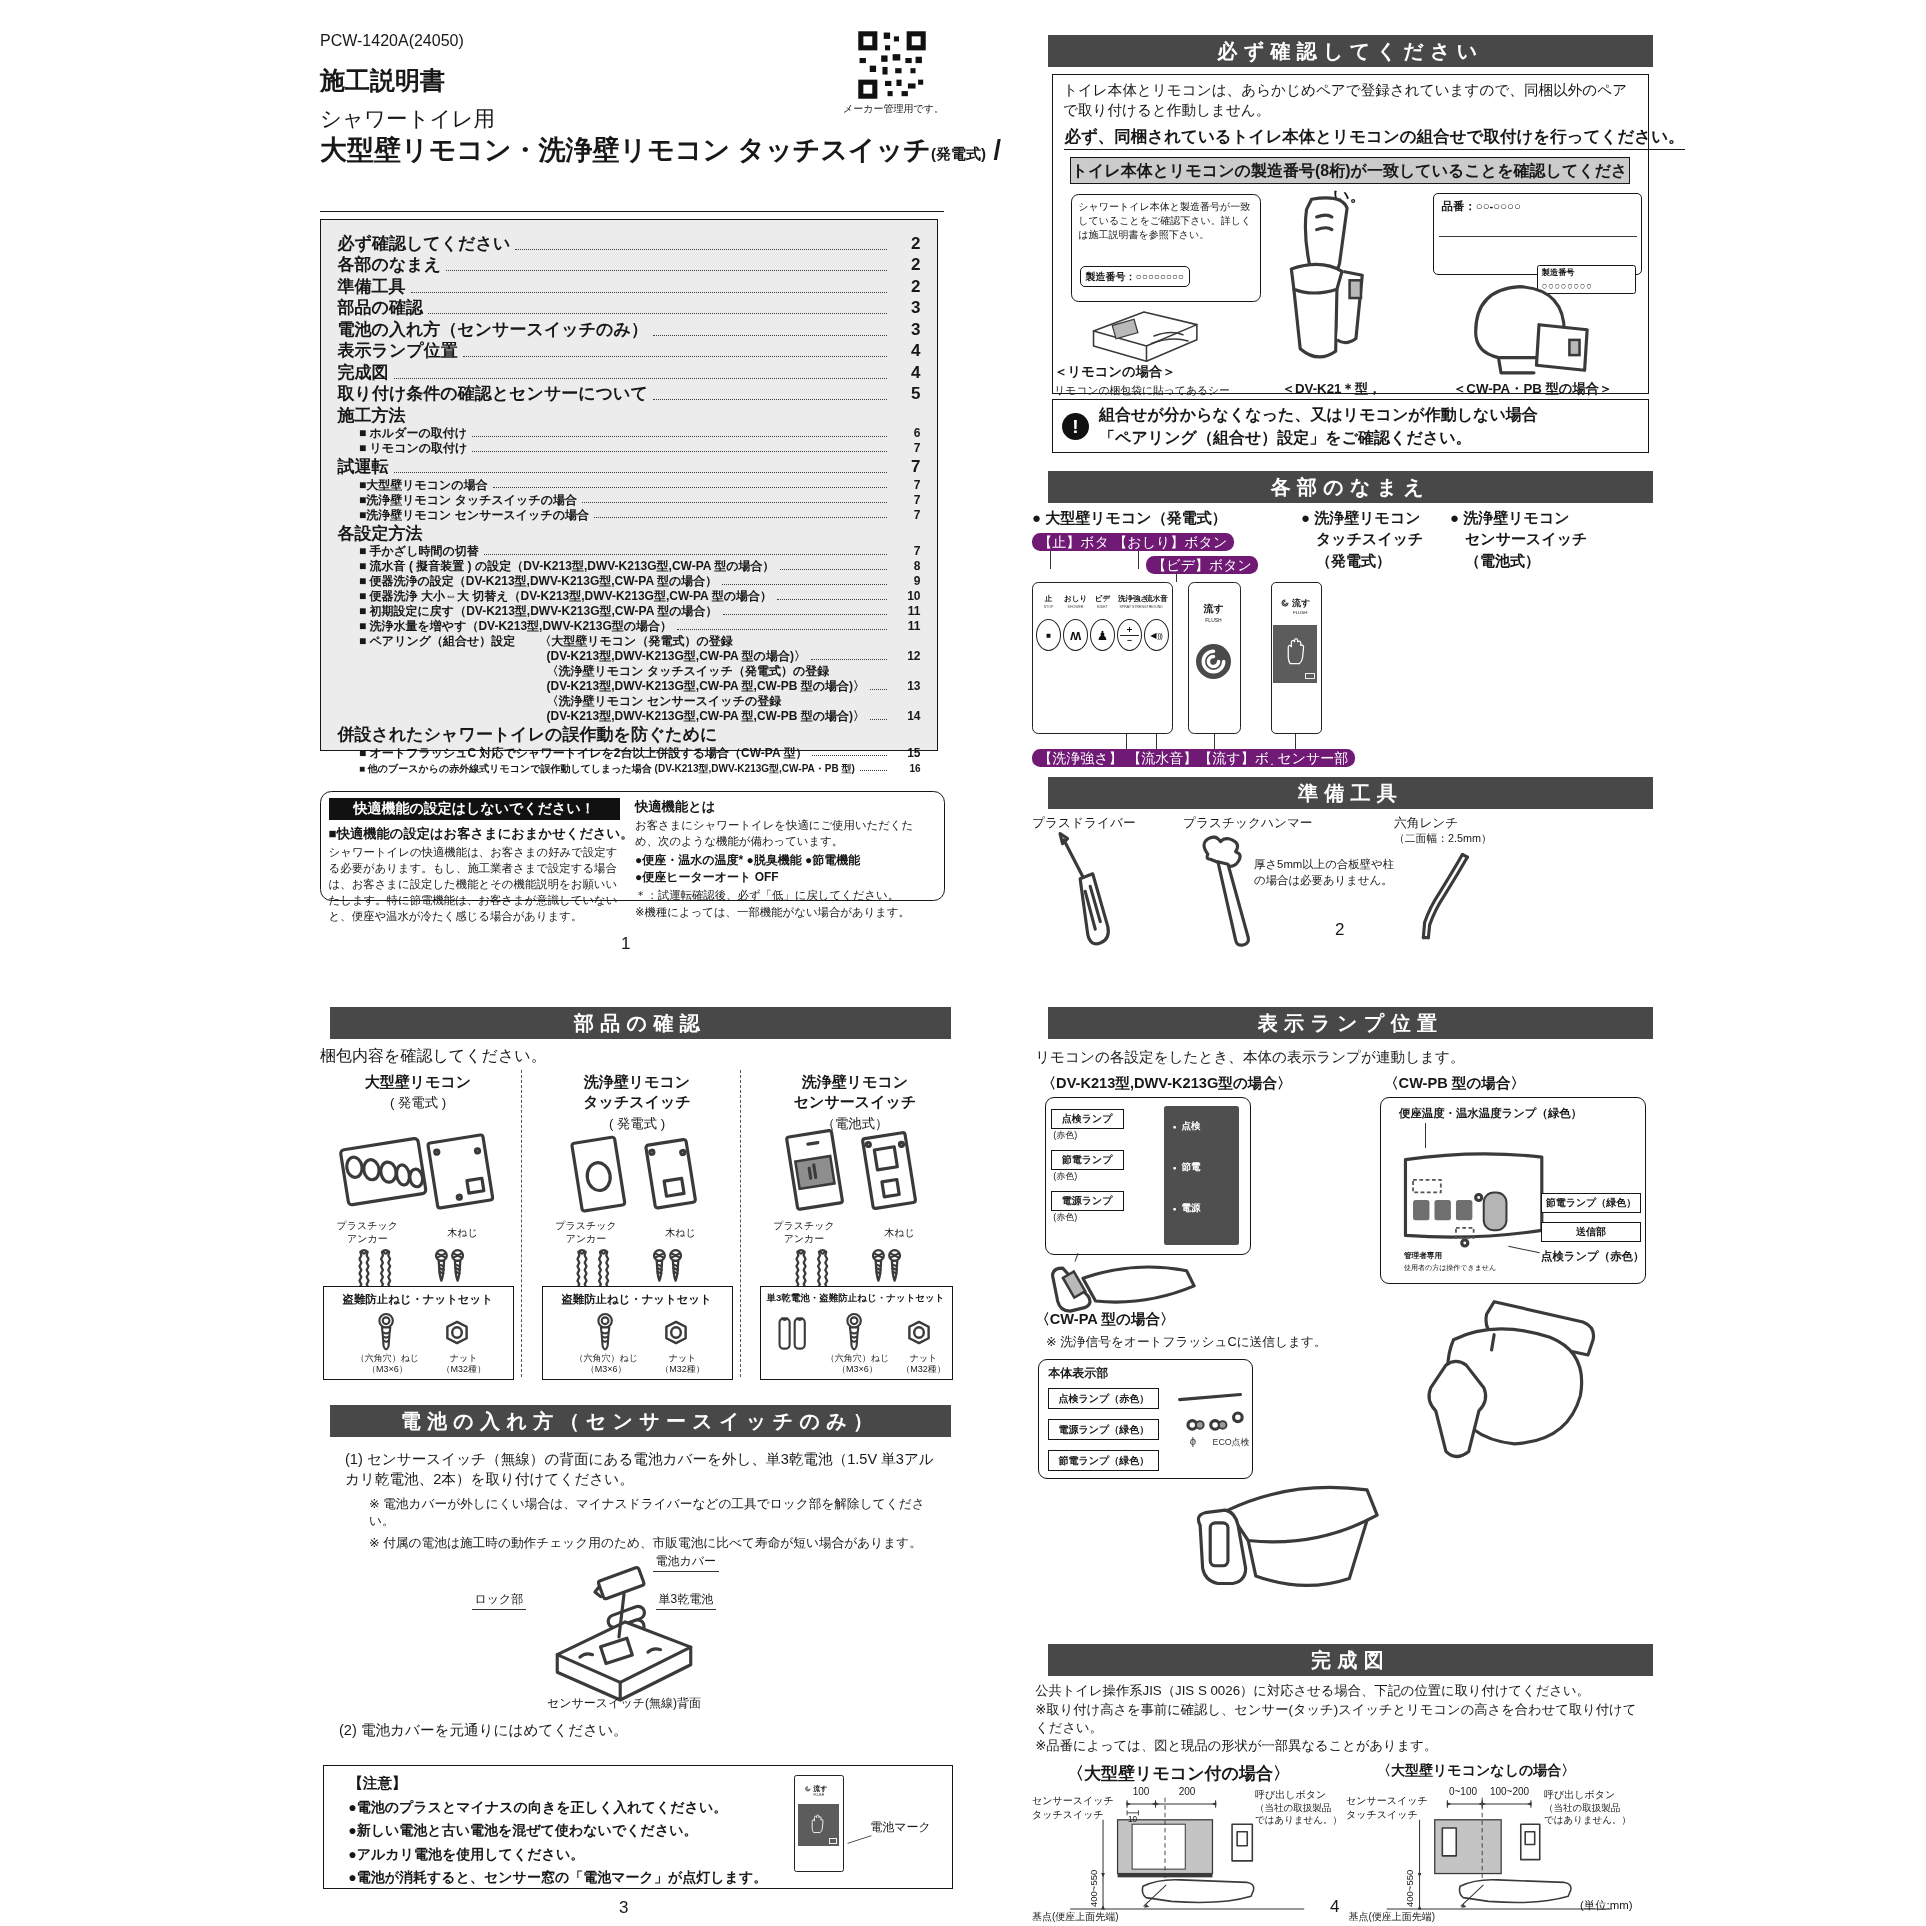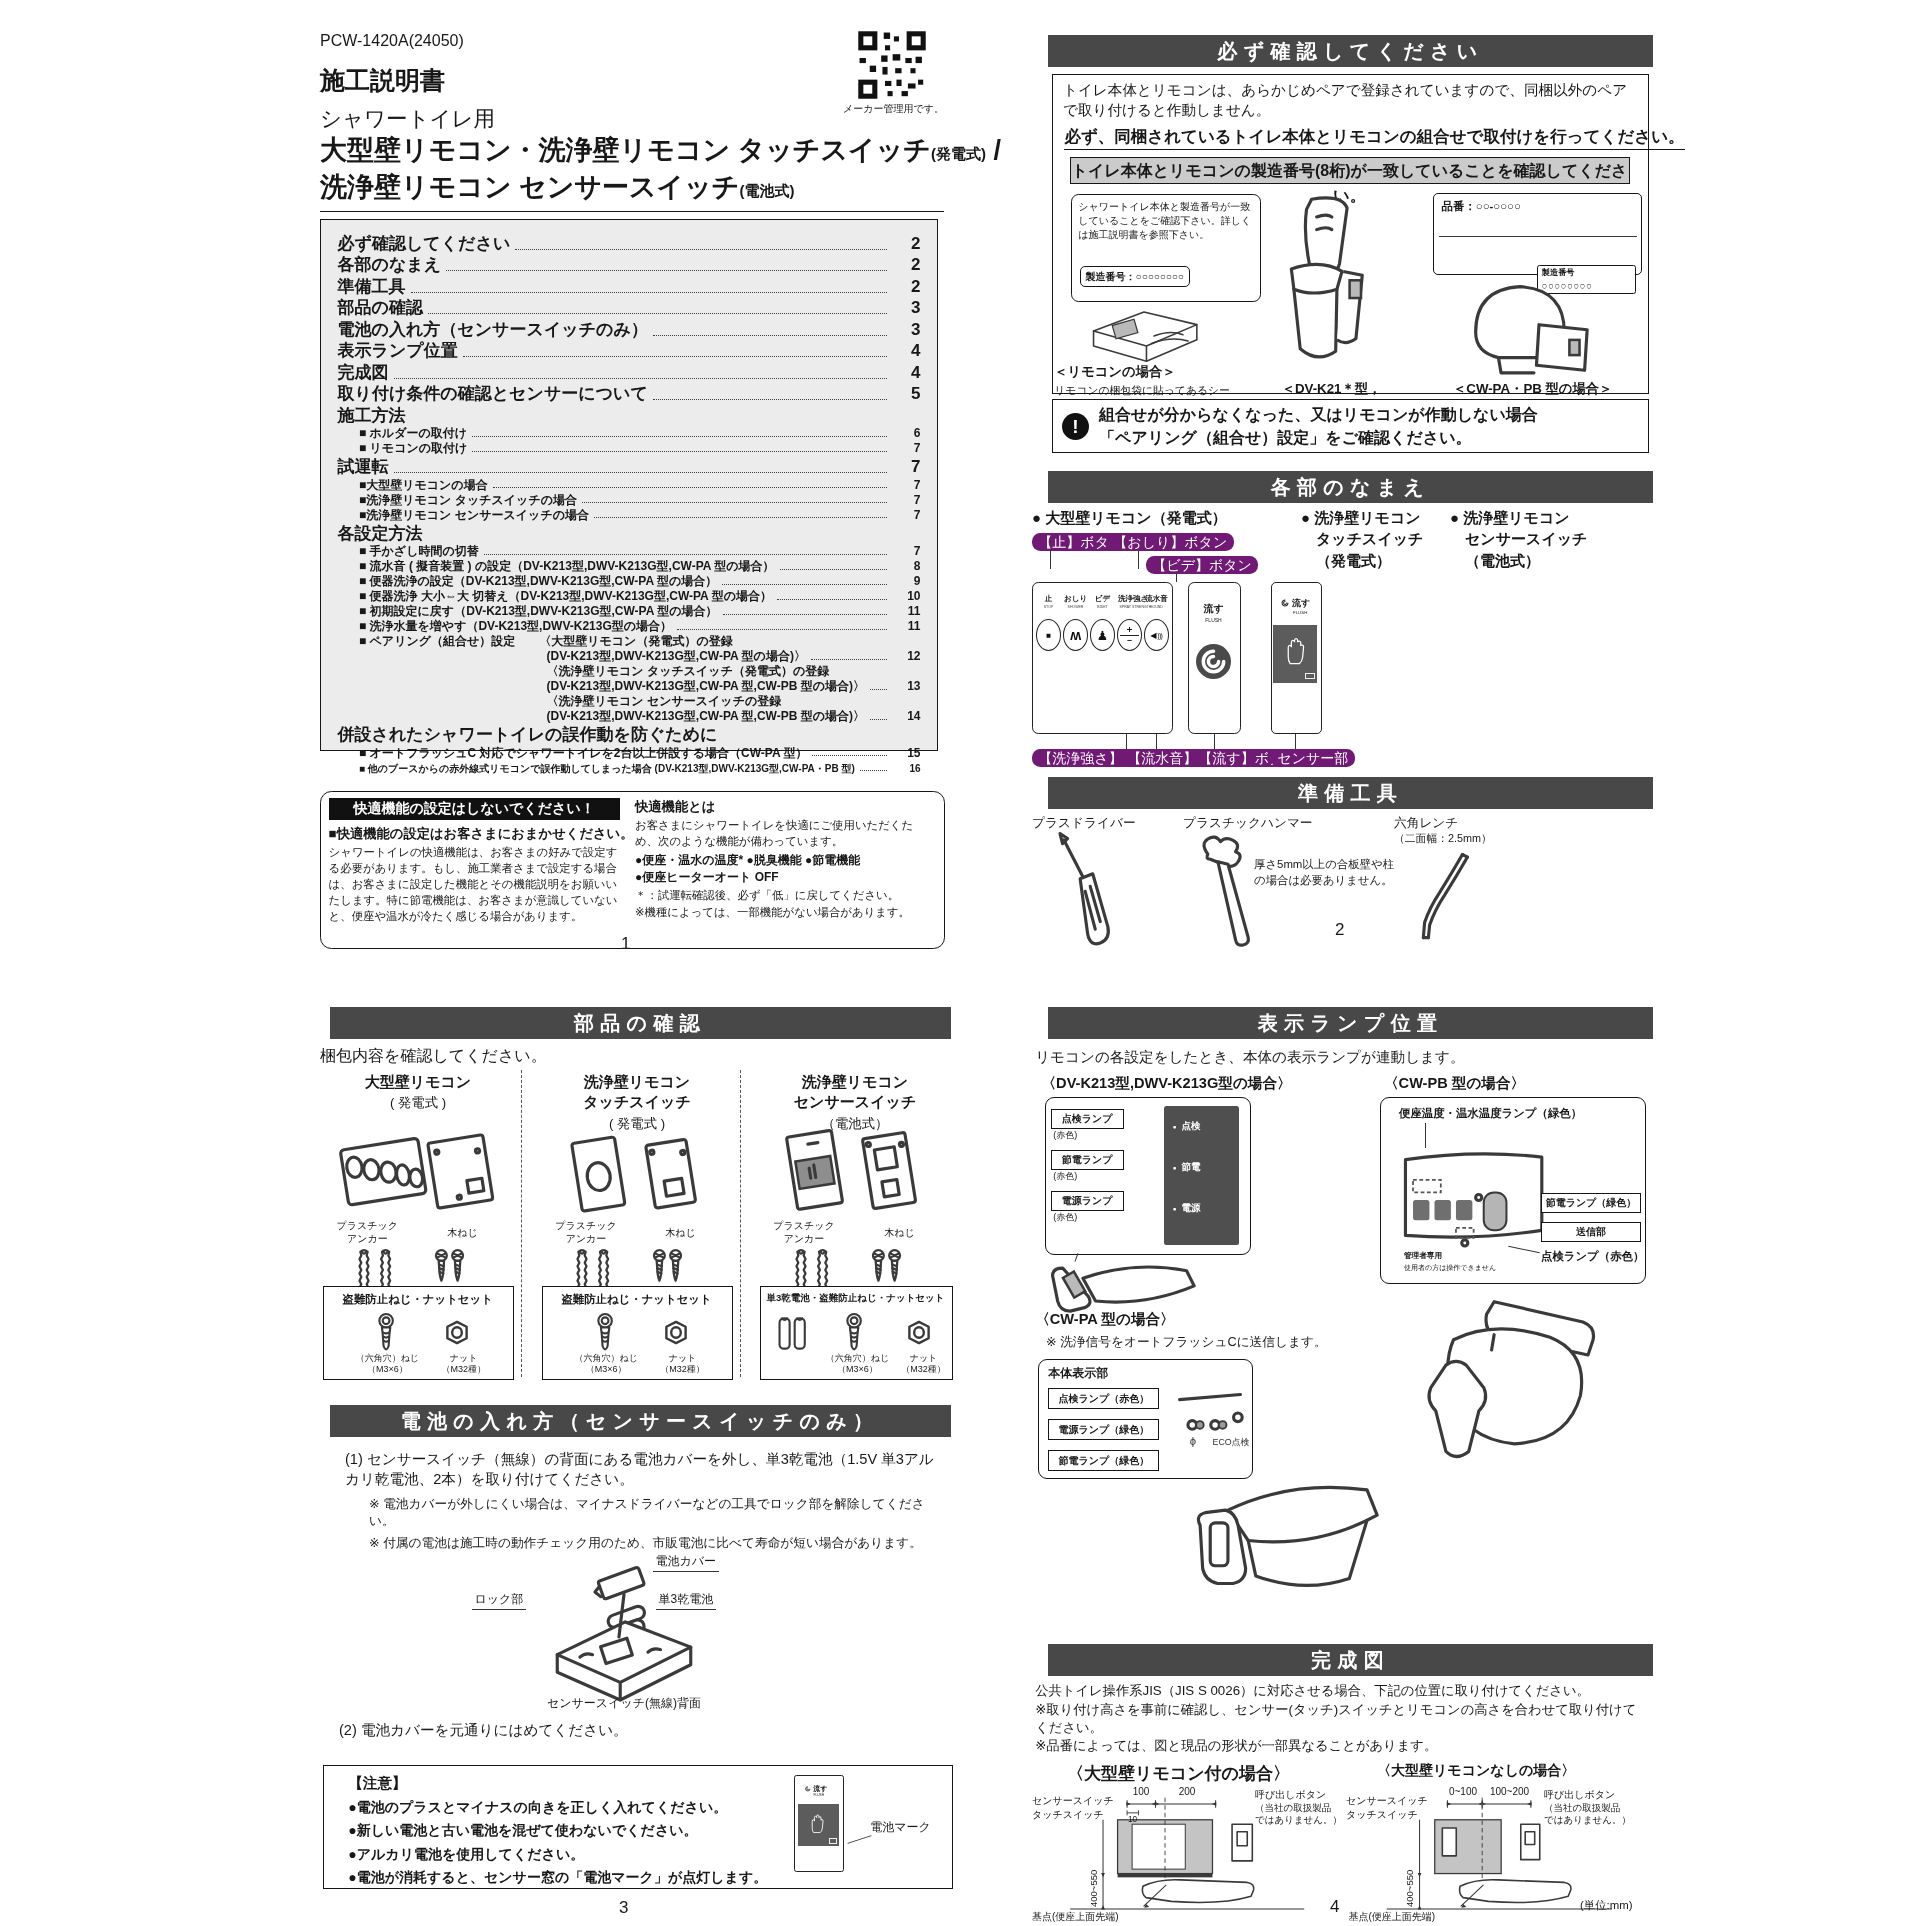--- a/index.html
+++ b/index.html
@@ -62,23 +62,20 @@
 </head>
 <body>
 
 <div class="page" style="left:320px;top:32px;width:627px;height:925px">
   <div class="t" style="left:0;top:0;font-size:16px">PCW-1420A(24050)</div>
   <div class="t b" style="left:0;top:32px;font-size:25px">施工説明書</div>
   <div class="t" style="left:0;top:72px;font-size:21.5px">シャワートイレ用</div>
   <div class="t b" style="left:0;top:100px;font-size:27px">
     <span>大型壁リモコン・洗浄壁リモコン タッチスイッチ</span><span style="font-size:15px">(発電式)</span><span> /</span>
   </div>
-  <div class="t b" style="left:0;top:137px;font-size:27px">
-    <span>洗浄壁リモコン センサースイッチ</span><span style="font-size:15px">(電池式)</span>
-  </div>
   <div style="position:absolute;left:0;top:179px;width:624px;border-top:1.9px solid #161616"></div>
 
   <svg class="fig" style="left:537px;top:-2.5px" width="70" height="70" viewBox="0 0 110 110">
     <rect x="0" y="0" width="110" height="110" fill="#fff"></rect>
     <g fill="#111">
       <rect x="2" y="2" width="30" height="30"></rect>
         <rect x="78" y="2" width="30" height="30"></rect>
         <rect x="2" y="78" width="30" height="30"></rect>
       <rect x="10" y="10" width="14" height="14" fill="#fff"></rect>
         <rect x="86" y="10" width="14" height="14" fill="#fff"></rect>
@@ -287,21 +284,21 @@
         <span class="pg">15</span>
       </div>
 
       <div class="toc-row lv1 small">
         <span class="tt">■ 他のブースからの赤外線式リモコンで誤作動してしまった場合 (DV-K213型,DWV-K213G型,CW-PA・PB 型)</span>
         <span class="leader"></span>
         <span class="pg">16</span>
       </div>
     </div>
 
-  <div class="bx" style="left:0;top:759px;width:625px;height:158px;border-radius:11.4px">
+  <div class="bx" style="left:0;top:759px;width:625px;height:110px;border-radius:11.4px">
     <div style="position:absolute;left:7.6px;top:6.3px;width:291px;height:21.5px;background:#111;color:#fff;font-size:14px;font-weight:bold;text-align:center;line-height:21.5px">快適機能の設定はしないでください！</div>
     <div class="t b" style="left:7.6px;top:33px;font-size:13.3px">■快適機能の設定はお客さまにおまかせください。</div>
     <div class="tw" style="left:7.6px;top:52px;width:291px;font-size:11.4px;line-height:16px">シャワートイレの快適機能は、お客さまの好みで設定する必要があります。もし、施工業者さまで設定する場合は、お客さまに設定した機能とその機能説明をお願いいたします。特に節電機能は、お客さまが意識していないと、便座や温水が冷たく感じる場合があります。</div>
     <div class="t b" style="left:314px;top:6.3px;font-size:13.3px">快適機能とは</div>
     <div class="tw" style="left:314px;top:25px;width:298px;font-size:11.4px;line-height:16px">お客さまにシャワートイレを快適にご使用いただくため、次のような機能が備わっています。</div>
     <div class="t b" style="left:314px;top:60px;font-size:12px">●便座・温水の温度* ●脱臭機能 ●節電機能</div>
     <div class="t b" style="left:314px;top:77px;font-size:12px">●便座ヒーターオート OFF</div>
     <div class="t" style="left:314px;top:96px;font-size:11.4px">＊：試運転確認後、必ず「低」に戻してください。</div>
     <div class="t" style="left:314px;top:113px;font-size:11.4px">※機種によっては、一部機能がない場合があります。</div>
   </div>

